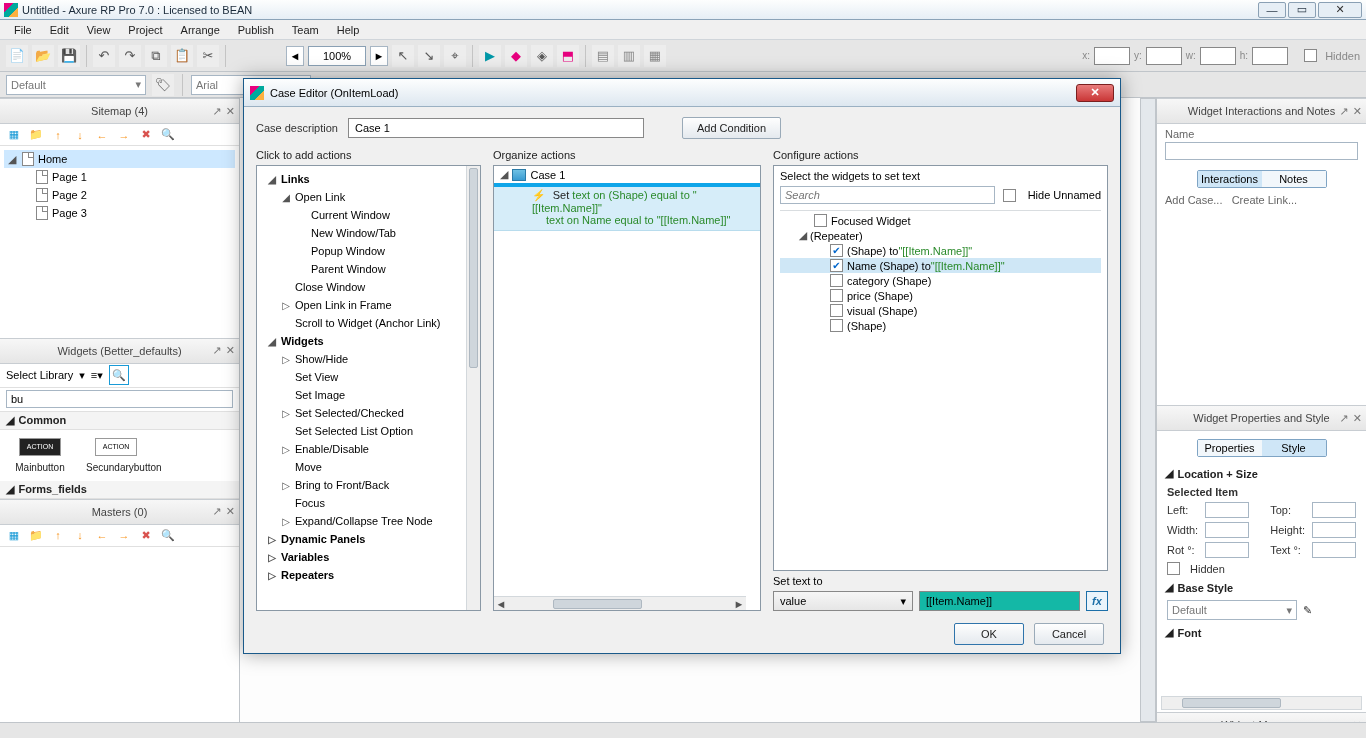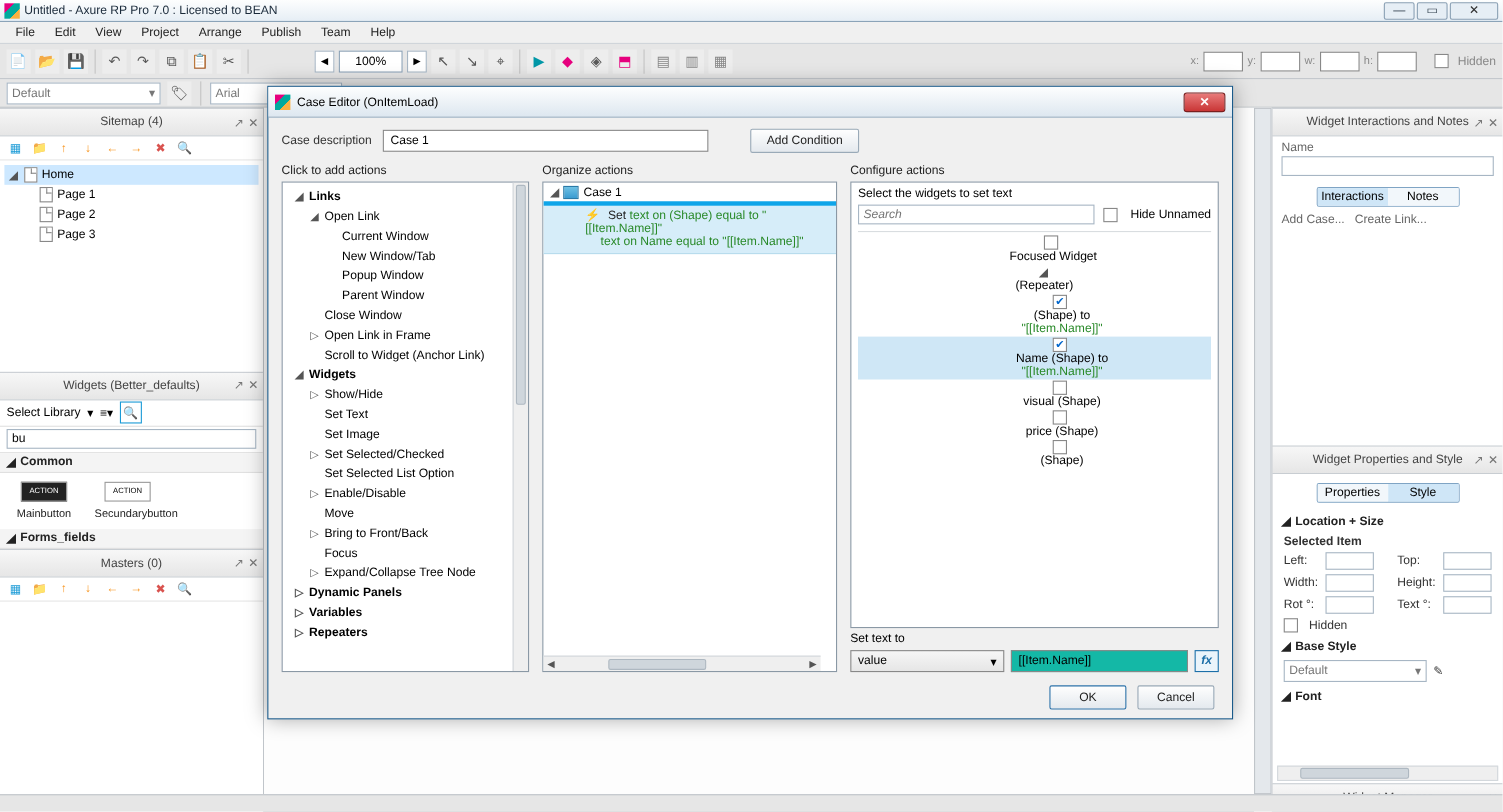--- a/index.html
+++ b/index.html
@@ -118,21 +118,21 @@
 .org-case .cico{ width:14px; height:12px; background:linear-gradient(#6ec1e4,#3a9bd1); border:1px solid #2a7aa7; }
 .org-act { background:#d6edf9; margin:0; border-top:4px solid #0ea5e9; border-bottom:1px solid #b8dced; padding:2px 6px 4px 38px;}
 .org-act .bolt { color:#777; margin-right:4px;}
 .org-act .txt { color:#222;}
 .org-act .green { color:#2a8a2a;}
 
 .conf-top { border:1px solid #8a98a5; background:#fff; padding:4px 6px; display:flex; flex-direction:column; gap:4px;}
 .conf-search { display:flex; gap:8px; align-items:center;}
 .conf-search input{ flex:1; height:18px; border:1px solid #a7b6c4; padding:0 4px; color:#888; font-style:italic;}
 .chk { width:13px; height:13px; border:1px solid #888; display:inline-flex; align-items:center; justify-content:center; background:#fff; color:#0066cc; font-size:10px; line-height:1; margin-right:4px;}
-.chkrow { display:flex; align-items:center; padding:1px 0 1px 18px;flex-direction:column;}
+.chkrow { display:flex; align-items:center; padding:1px 0 1px 18px;}
 .chkrow.l2 { padding-left:34px;}
 .chkrow.l3 { padding-left:50px;}
 .chkrow.sel { background:#cfe7f6;}
 .chkrow .greenq { color:#2a8a2a;}
 .repeater-caret { width:10px; text-align:center; color:#555; margin-right:2px;}
 .conf-list { border-top:1px solid #d9dde0; margin-top:2px; padding-top:2px; max-height:300px; overflow:hidden;}
 
 .setrow { display:flex; align-items:center; gap:6px; margin-top:4px;justify-content:flex-end;}
 .combo2 { height:20px; border:1px solid #888; background:linear-gradient(#f6f6f6,#e6e6e6); padding:0 6px; width:140px; display:flex; align-items:center; justify-content:space-between;}
 .valinput { flex:1; height:20px; border:1px solid #888; background:#14b8a6; padding:0 6px;}
@@ -489,21 +489,21 @@
                 <div class="act-item l1">
                   <span class="caret">◢</span>
                   <span style="font-weight: bold;">Widgets</span>
                 </div>
                 <div class="act-item l2">
                   <span class="caret">▷</span>
                   <span>Show/Hide</span>
                 </div>
                 <div class="act-item l2">
                   <span class="caret"></span>
-                  <span>Set Text</span>
+                  <span>Set View</span>
                 </div>
                 <div class="act-item l2">
                   <span class="caret"></span>
                   <span>Set Image</span>
                 </div>
                 <div class="act-item l2">
                   <span class="caret">▷</span>
                   <span>Set Selected/Checked</span>
                 </div>
                 <div class="act-item l2">
@@ -600,25 +600,29 @@
                     <span>(Shape) to </span>
                     <span class="greenq">"[[Item.Name]]"</span>
                   </div>
                   <div class="chkrow l3 sel">
                     <span class="chk">✔</span>
                     <span>Name (Shape) to </span>
                     <span class="greenq">"[[Item.Name]]"</span>
                   </div>
                   <div class="chkrow l3">
                     <span class="chk"></span>
-                    <span>visual (Shape)</span>
+                    <span>category (Shape)</span>
                   </div>
                   <div class="chkrow l3">
                     <span class="chk"></span>
                     <span>price (Shape)</span>
+                  </div>
+                  <div class="chkrow l3">
+                    <span class="chk"></span>
+                    <span>visual (Shape)</span>
                   </div>
                   <div class="chkrow l3">
                     <span class="chk"></span>
                     <span>(Shape)</span>
                   </div>
                 </div>
             </div>
           </div>
           <div style="margin-top:4px">Set text to</div>
           <div class="setrow">

